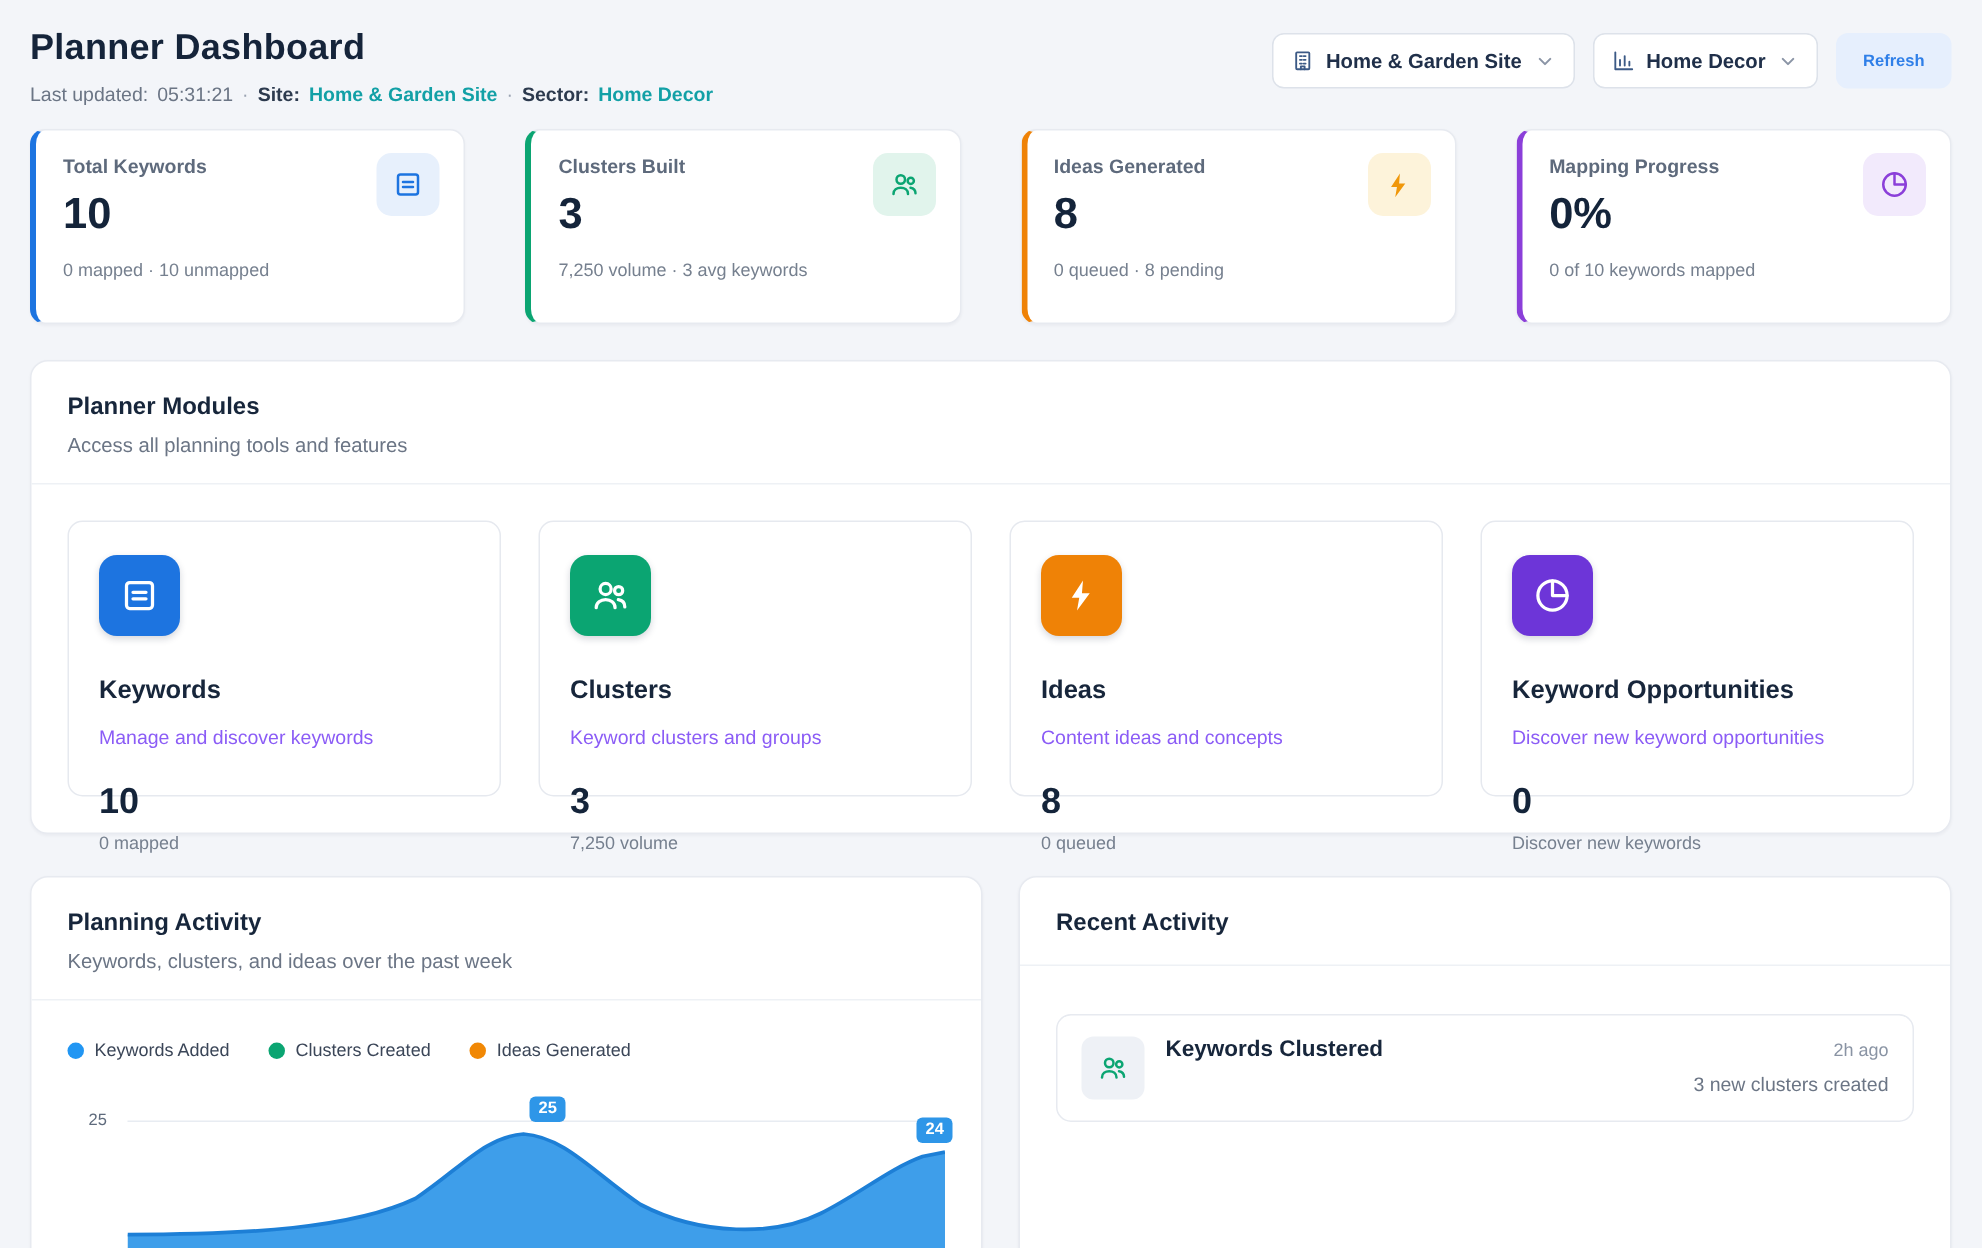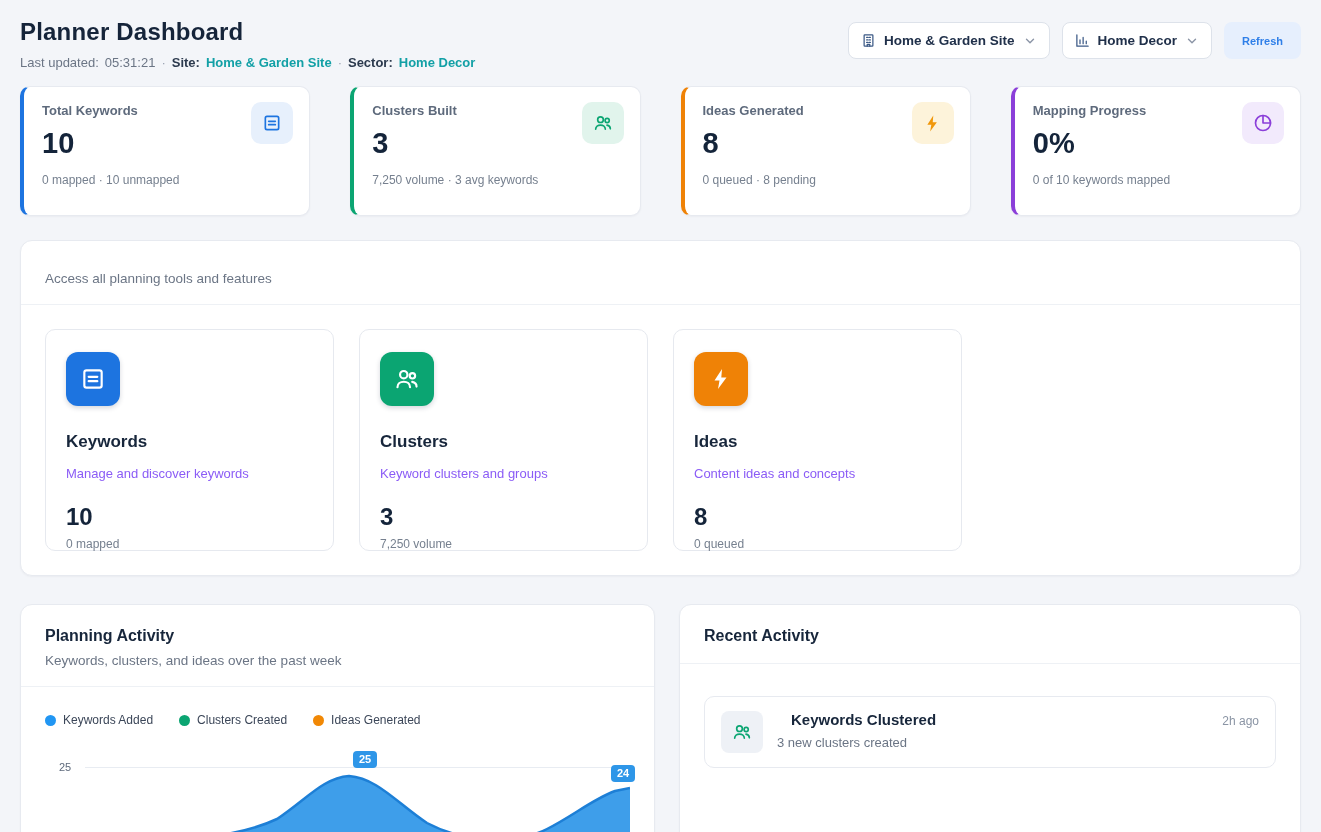--- a/index.html
+++ b/index.html
@@ -63,21 +63,21 @@
   .panel { background:#fff; border:1px solid #e7eaf0; border-radius:12px; box-shadow:0 1px 2px rgba(20,35,60,.04); }
   .panel-head { padding:22px 24px 18px 24px; border-bottom:1px solid #eef1f5; }
   .panel-title { font-size:16px; font-weight:700; color:#17263b; }
   .panel-sub { font-size:13.5px; color:#6b7585; margin-top:8px; }
   .panel-body { padding:24px; }
   .modules-panel { margin-top:24px; }
 
   .module-grid { display:grid; grid-template-columns:repeat(4,1fr); gap:25px; }
   .module-card {
     display:block; border:1px solid #e6e9ef; border-radius:10px; padding:22px 20px;
-    height:222px; text-decoration:none; color:inherit; cursor:pointer; background:#fff;
+    height:184px; text-decoration:none; color:inherit; cursor:pointer; background:#fff;
   }
   .module-icon {
     width:54px; height:54px; border-radius:12px; color:#fff;
     display:flex; align-items:center; justify-content:center; margin-bottom:26px;
     box-shadow:0 2px 5px rgba(20,35,60,.18);
   }
   .bg-blue   { background:#1d74e0; }
   .bg-green  { background:#0ba572; }
   .bg-orange { background:#ef8206; }
   .bg-purple { background:#6d35d8; }
@@ -109,24 +109,24 @@
   .activity-item {
     display:flex; align-items:flex-start; gap:14px;
     border:1px solid #e7eaf0; border-radius:10px; padding:14px 16px; cursor:pointer;
     margin-top:8px;
   }
   .activity-chip {
     width:42px; height:42px; border-radius:8px; background:#eef1f6; color:#0ba572;
     display:flex; align-items:center; justify-content:center; flex:0 0 auto;
   }
   .activity-main { flex:1; }
-  .activity-row { display:flex; justify-content:space-between; align-items:baseline;margin-left:14px; }
+  .activity-row { display:flex; justify-content:space-between; align-items:baseline; }
   .activity-title { font-size:15px; font-weight:800; color:#17263b; }
   .activity-time { font-size:12px; color:#8a94a4; }
-  .activity-desc { font-size:13px; color:#6b7585; margin-top:7px; }
+  .activity-desc { font-size:13px; color:#6b7585; margin-top:7px;text-align:right; }
 </style>
 </head>
 <body>
 
 <div class="page">
 
   <header class="topbar">
     <div class="topbar-left">
       <h1 class="page-title">Planner Dashboard</h1>
       <div class="meta">
@@ -224,20 +224,21 @@
           <path d="M21 12A9 9 0 1 1 12 3"></path>
             <path d="M12 3a9 9 0 0 1 9 9h-9z"></path>
         </svg>
       </div>
     </div>
 
   </section>
 
   <section class="panel modules-panel">
     <div class="panel-head">
+      <h2 class="panel-title">Planner Modules</h2>
       <p class="panel-sub">Access all planning tools and features</p>
     </div>
     <div class="panel-body">
       <div class="module-grid">
 
         <a class="module-card">
           <div class="module-icon bg-blue">
             <svg width="26" height="26" viewBox="0 0 24 24" fill="none" stroke="currentColor" stroke-width="2" stroke-linecap="round" stroke-linejoin="round">
               <rect x="4" y="4" width="16" height="16" rx="2"></rect>
                 <path d="M8 10h8M8 14h8"></path>
@@ -269,20 +270,32 @@
             <svg width="24" height="24" viewBox="0 0 24 24" fill="currentColor">
                 <path d="M13 2 5.5 13.5h5L9 22l8.5-11.5h-5.2L13 2z"></path>
               </svg>
           </div>
           <h3 class="module-title">Ideas</h3>
           <p class="module-desc">Content ideas and concepts</p>
           <div class="module-value">8</div>
           <div class="module-detail">0 queued</div>
         </a>
 
+        <a class="module-card">
+          <div class="module-icon bg-purple">
+            <svg width="26" height="26" viewBox="0 0 24 24" fill="none" stroke="currentColor" stroke-width="2" stroke-linecap="round" stroke-linejoin="round">
+              <path d="M21 12A9 9 0 1 1 12 3"></path>
+                <path d="M12 3a9 9 0 0 1 9 9h-9z"></path>
+            </svg>
+          </div>
+          <h3 class="module-title">Keyword Opportunities</h3>
+          <p class="module-desc">Discover new keyword opportunities</p>
+          <div class="module-value">0</div>
+          <div class="module-detail">Discover new keywords</div>
+        </a>
 
       </div>
     </div>
   </section>
 
   <section class="bottom-grid">
 
     <div class="panel">
       <div class="panel-head">
         <h2 class="panel-title">Planning Activity</h2>

